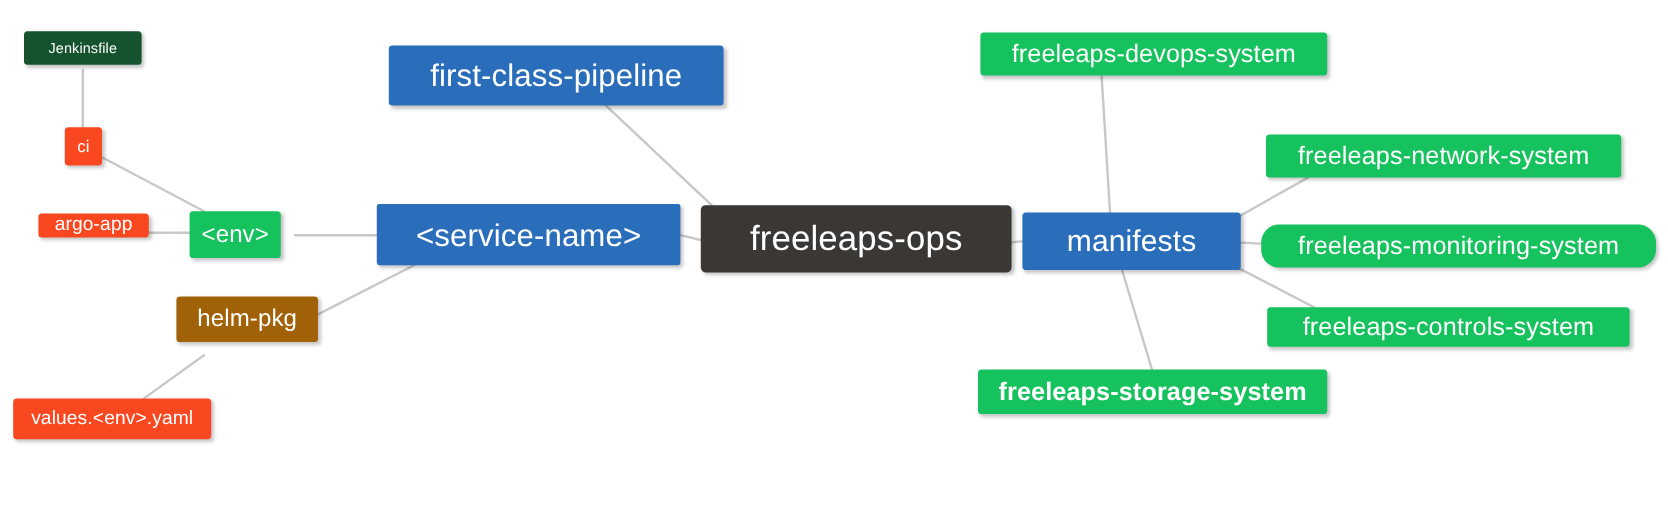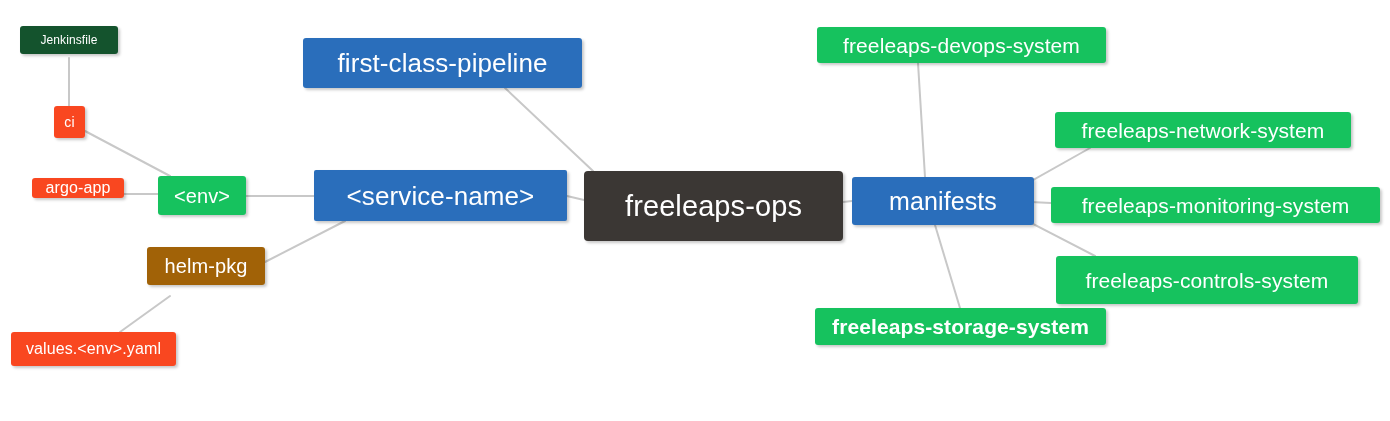--- a/index.html
+++ b/index.html
@@ -59,33 +59,33 @@
       <line x1="158" y1="194" x2="124" y2="194" stroke="#c8c8c8" stroke-width="2" stroke-linecap="round"></line>
       <line x1="69" y1="106" x2="69" y2="58" stroke="#c8c8c8" stroke-width="2" stroke-linecap="round"></line>
       <line x1="170" y1="296" x2="120" y2="332" stroke="#c8c8c8" stroke-width="2" stroke-linecap="round"></line>
       <line x1="925" y1="177" x2="918" y2="63" stroke="#c8c8c8" stroke-width="2" stroke-linecap="round"></line>
       <line x1="1010" y1="193" x2="1090" y2="148" stroke="#c8c8c8" stroke-width="2" stroke-linecap="round"></line>
       <line x1="1010" y1="201" x2="1051" y2="203" stroke="#c8c8c8" stroke-width="2" stroke-linecap="round"></line>
       <line x1="1010" y1="212" x2="1095" y2="256" stroke="#c8c8c8" stroke-width="2" stroke-linecap="round"></line>
       <line x1="935" y1="225" x2="960" y2="308" stroke="#c8c8c8" stroke-width="2" stroke-linecap="round"></line>
     </svg>
   <div id="node-layer">
-      <div class="node" style="left: 584px; top: 171px; width: 259px; height: 70px; background: rgb(59, 55, 52); font-size: 29px; border-radius: 4px; color: rgb(255, 255, 255);">
+      <div class="node" style="left: 584px; top: 171px; width: 259px; height: 56px; background: rgb(59, 55, 52); font-size: 29px; border-radius: 4px; color: rgb(255, 255, 255);">
         <span class="node-label">freeleaps-ops</span>
       </div>
       <div class="node" style="left: 314px; top: 170px; width: 253px; height: 51px; background: rgb(42, 110, 187); font-size: 26px; border-radius: 2px; color: rgb(255, 255, 255);">
         <span class="node-label">&lt;service-name&gt;</span>
       </div>
       <div class="node" style="left: 852px; top: 177px; width: 182px; height: 48px; background: rgb(42, 110, 187); font-size: 25px; border-radius: 3px; color: rgb(255, 255, 255);">
         <span class="node-label">manifests</span>
       </div>
-      <div class="node" style="left: 303px; top: 38px; width: 279px; height: 50px; background: rgb(42, 110, 187); font-size: 26px; border-radius: 3px; color: rgb(255, 255, 255);">
+      <div class="node" style="left: 324px; top: 38px; width: 279px; height: 50px; background: rgb(42, 110, 187); font-size: 26px; border-radius: 3px; color: rgb(255, 255, 255);">
         <span class="node-label">first-class-pipeline</span>
       </div>
-      <div class="node" style="left: 158px; top: 176px; width: 88px; height: 39px; background: rgb(22, 194, 94); font-size: 20px; border-radius: 3px; color: rgb(255, 255, 255);">
+      <div class="node" style="left: 158px; top: 176px; width: 76px; height: 39px; background: rgb(22, 194, 94); font-size: 20px; border-radius: 3px; color: rgb(255, 255, 255);">
         <span class="node-label">&lt;env&gt;</span>
       </div>
       <div class="node" style="left: 147px; top: 247px; width: 118px; height: 38px; background: #a16207; font-size: 20px; border-radius: 3px; color: rgb(255, 255, 255);">
         <span class="node-label">helm-pkg</span>
       </div>
       <div class="node" style="left: 20px; top: 26px; width: 98px; height: 28px; background: #14532d; font-size: 12px; border-radius: 3px; color: rgb(255, 255, 255);">
         <span class="node-label">Jenkinsfile</span>
       </div>
       <div class="node" style="left: 54px; top: 106px; width: 31px; height: 32px; background: rgb(249, 71, 32); font-size: 14px; border-radius: 3px; color: rgb(255, 255, 255);">
         <span class="node-label">ci</span>
@@ -95,23 +95,23 @@
       </div>
       <div class="node" style="left: 11px; top: 332px; width: 165px; height: 34px; background: rgb(249, 71, 32); font-size: 16px; border-radius: 3px; color: rgb(255, 255, 255);">
         <span class="node-label">values.&lt;env&gt;.yaml</span>
       </div>
       <div class="node" style="left: 797px; top: 27px; width: 289px; height: 36px; background: rgb(22, 194, 94); font-size: 21px; border-radius: 3px; color: rgb(255, 255, 255); margin-left: 20px;">
         <span class="node-label">freeleaps-devops-system</span>
       </div>
       <div class="node" style="left: 1055px; top: 112px; width: 296px; height: 36px; background: rgb(22, 194, 94); font-size: 21px; border-radius: 3px; color: rgb(255, 255, 255);">
         <span class="node-label">freeleaps-network-system</span>
       </div>
-      <div class="node" style="left: 1051px; top: 187px; width: 329px; height: 36px; background: rgb(22, 194, 94); font-size: 21px; border-radius: 3px; color: rgb(255, 255, 255);">
+      <div class="node" style="left: 1051px; top: 187px; width: 329px; height: 36px; background: rgb(22, 194, 94); font-size: 21px; border-radius: 15px; color: rgb(255, 255, 255);">
         <span class="node-label">freeleaps-monitoring-system</span>
       </div>
-      <div class="node" style="left: 1056px; top: 256px; width: 302px; height: 48px; background: rgb(22, 194, 94); font-size: 21px; border-radius: 3px; color: rgb(255, 255, 255); text-align: center;">
+      <div class="node" style="left: 1056px; top: 256px; width: 302px; height: 33px; background: rgb(22, 194, 94); font-size: 21px; border-radius: 3px; color: rgb(255, 255, 255); text-align: center;">
         <span class="node-label">freeleaps-controls-system</span>
       </div>
       <div class="node" style="left: 815px; top: 308px; width: 291px; height: 37px; background: rgb(22, 194, 94); font-size: 21px; border-radius: 3px; color: rgb(255, 255, 255); font-weight: bold;">
         <span class="node-label">freeleaps-storage-system</span>
       </div>
     </div>
 </div>
 
 </body></html>

